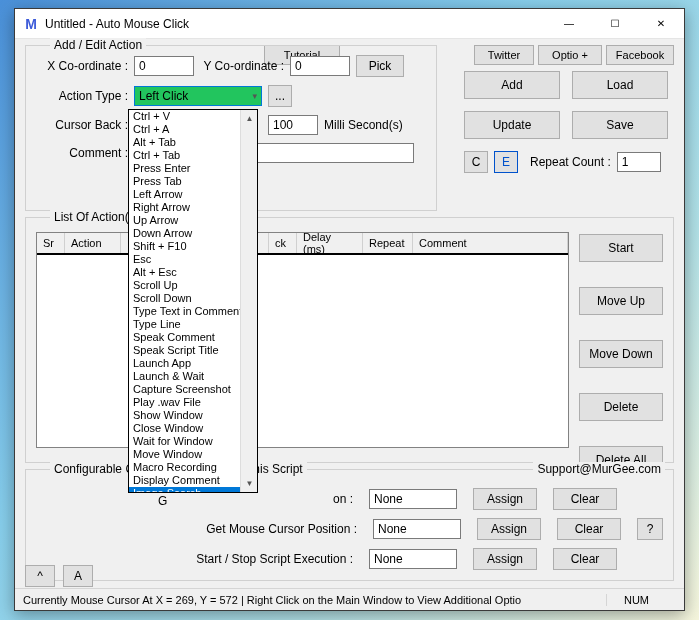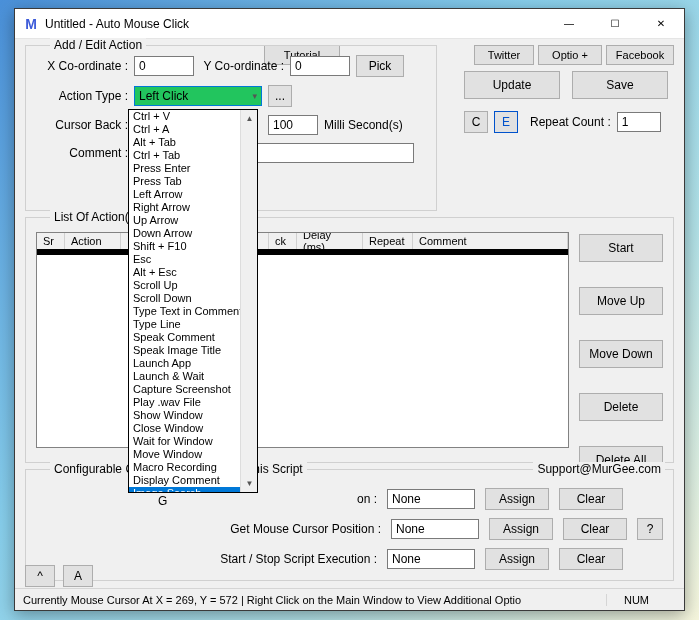--- a/index.html
+++ b/index.html
@@ -85,21 +85,21 @@
 }
 .right-col .btn-big {
   width: 96px; height: 28px;
 }
 .pair { display: flex; gap: 12px; margin-bottom: 12px; }
 .table-wrap {
   border: 1px solid #828282; background: #fff;
   height: 216px; overflow: hidden;
 }
 .thead {
-  display: flex; background: #f0f0f0; border-bottom: 6px solid #000000;
+  display: flex; background: #f0f0f0; border-bottom: 2px solid #000000;
   height: 22px; align-items: center;
 }
 .th {
   border-right: 1px solid #d0d0d0; padding: 2px 6px; font-size: 11px;
   height: 100%; display: flex; align-items: center;
 }
 .dropdown-list {
   position: absolute;
   background: #fff; border: 1px solid #000;
   width: 130px;
@@ -119,21 +119,21 @@
 }
 .scroll-btn.up { top: 0; }
 .scroll-btn.down { bottom: 0; }
 .dd-item {
   padding: 0 4px; height: 13px; line-height: 13px;
   white-space: nowrap; overflow: hidden;
   width: 113px;
 }
 .dd-item.sel { background: #0078d7; color: #fff; }
 .bottom-section { margin-top: 4px; }
-.hotkey-row { display: flex; align-items: center; margin-bottom: 8px; gap: 10px; justify-content: flex-end; }
+.hotkey-row { display: flex; align-items: center; margin-bottom: 8px; gap: 16px; justify-content: flex-end; }
 .statusbar {
   position: absolute; bottom: 0; left: 0; right: 0;
   height: 22px; background: #f0f0f0; border-top: 1px solid #d5d5d5;
   display: flex; align-items: center; padding: 0 8px;
   font-size: 11px;
 }
 .status-main { flex: 1; overflow: hidden; white-space: nowrap; }
 .status-num { width: 50px; text-align: center; border-left: 1px solid #d5d5d5; padding-left: 10px; }
 </style>
 </head>
@@ -186,20 +186,24 @@
         <span>Milli Second(s)</span>
       </div>
 
       <div class="row" style="margin-bottom:0">
         <span class="lbl" style="width:92px">Comment :</span>
         <input class="inp" style="width: 280px;">
       </div>
     </div>
 
     <div class="right-col">
+      <div class="pair">
+        <button class="btn btn-big">Add</button>
+        <button class="btn btn-big">Load</button>
+      </div>
       <div class="pair">
         <button class="btn btn-big">Update</button>
         <button class="btn btn-big">Save</button>
       </div>
       <div class="row" style="margin-top:4px">
         <button class="btn btn-sm">C</button>
         <button class="btn btn-sm" style="border-color:#0052cc;color:#0052cc">E</button>
         <span class="lbl" style="margin-left:6px">Repeat Count :</span>
         <input class="inp" style="width: 44px;" value="1">
       </div>
@@ -282,21 +286,21 @@
         <div class="dd-item">Up Arrow</div>
         <div class="dd-item">Down Arrow</div>
         <div class="dd-item">Shift + F10</div>
         <div class="dd-item">Esc</div>
         <div class="dd-item">Alt + Esc</div>
         <div class="dd-item">Scroll Up</div>
         <div class="dd-item">Scroll Down</div>
         <div class="dd-item">Type Text in Comment</div>
         <div class="dd-item">Type Line</div>
         <div class="dd-item">Speak Comment</div>
-        <div class="dd-item">Speak Image Title</div>
+        <div class="dd-item">Speak Script Title</div>
         <div class="dd-item">Launch App</div>
         <div class="dd-item">Launch &amp; Wait</div>
         <div class="dd-item">Capture Screenshot</div>
         <div class="dd-item">Play .wav File</div>
         <div class="dd-item">Show Window</div>
         <div class="dd-item">Close Window</div>
         <div class="dd-item">Wait for Window</div>
         <div class="dd-item">Move Window</div>
         <div class="dd-item">Macro Recording</div>
         <div class="dd-item">Display Comment</div>

